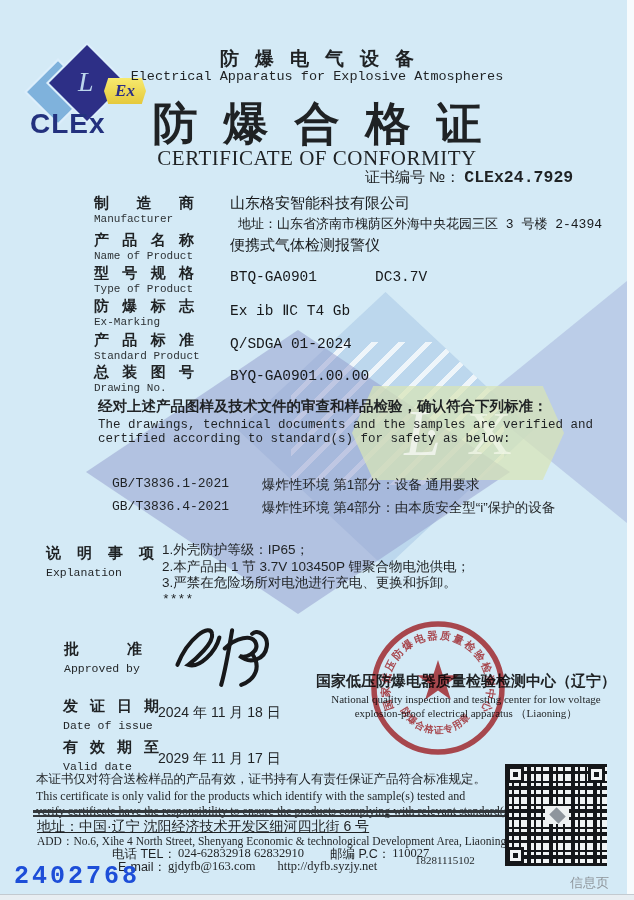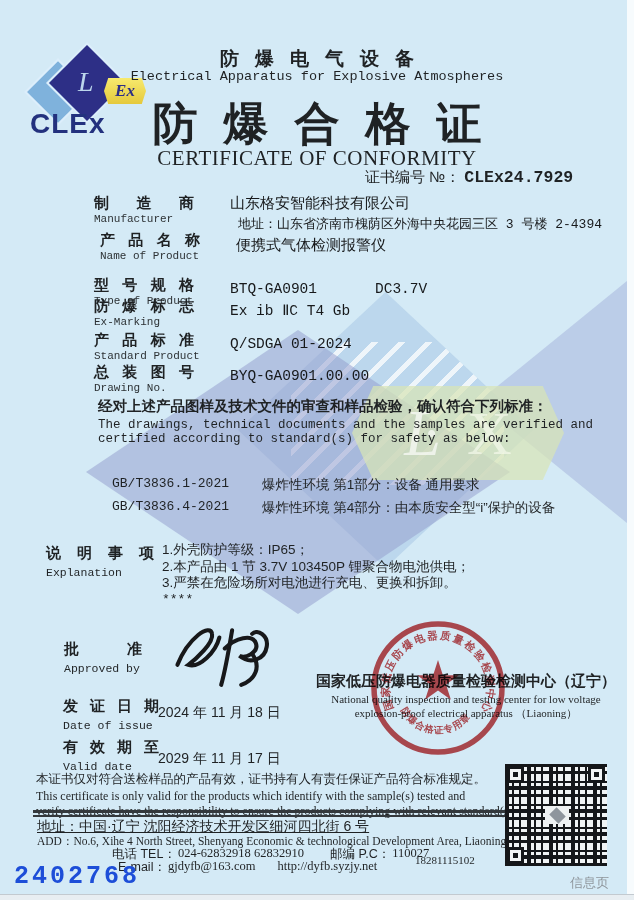--- a/index.html
+++ b/index.html
@@ -77,27 +77,27 @@
 
   <div class="abs" style="left:94px;top:194px;z-index:2;display:flex;">
     <div class="flabel"><span class="jl cn" style="width:100px;">制造商</span>
       <div class="en">Manufacturer</div></div>
     <div style="margin-left:36px;">
       <div class="fval" style="font-size:15px;">山东格安智能科技有限公司</div>
       <div class="fval" style="font-size:13px;margin-top:2px;margin-left:8px;">地址：山东省济南市槐荫区外海中央花园三区 3 号楼 2-4394</div>
     </div>
   </div>
 
-  <div class="abs" style="left:100px;top:231px;z-index:2;display:flex;">
+  <div class="abs" style="left:94px;top:231px;z-index:2;display:flex;">
     <div class="flabel"><span class="jl cn" style="width:100px;">产品名称</span>
       <div class="en">Name of Product</div></div>
     <div class="fval" style="margin-left:36px;margin-top:5px;font-size:15px;">便携式气体检测报警仪</div>
   </div>
 
-  <div class="abs" style="left:94px;top:276px;z-index:2;display:flex;">
+  <div class="abs" style="left:94px;top:264px;z-index:2;display:flex;">
     <div class="flabel"><span class="jl cn" style="width:100px;">型号规格</span>
       <div class="en">Type of Product</div></div>
     <div style="margin-left:36px;margin-top:5px;display:flex;">
       <span class="fval">BTQ-GA0901</span>
       <span class="fval" style="margin-left:58px;">DC3.7V</span>
     </div>
   </div>
 
   <div class="abs" style="left:94px;top:297px;z-index:2;display:flex;">
     <div class="flabel"><span class="jl cn" style="width:100px;">防爆标志</span>

